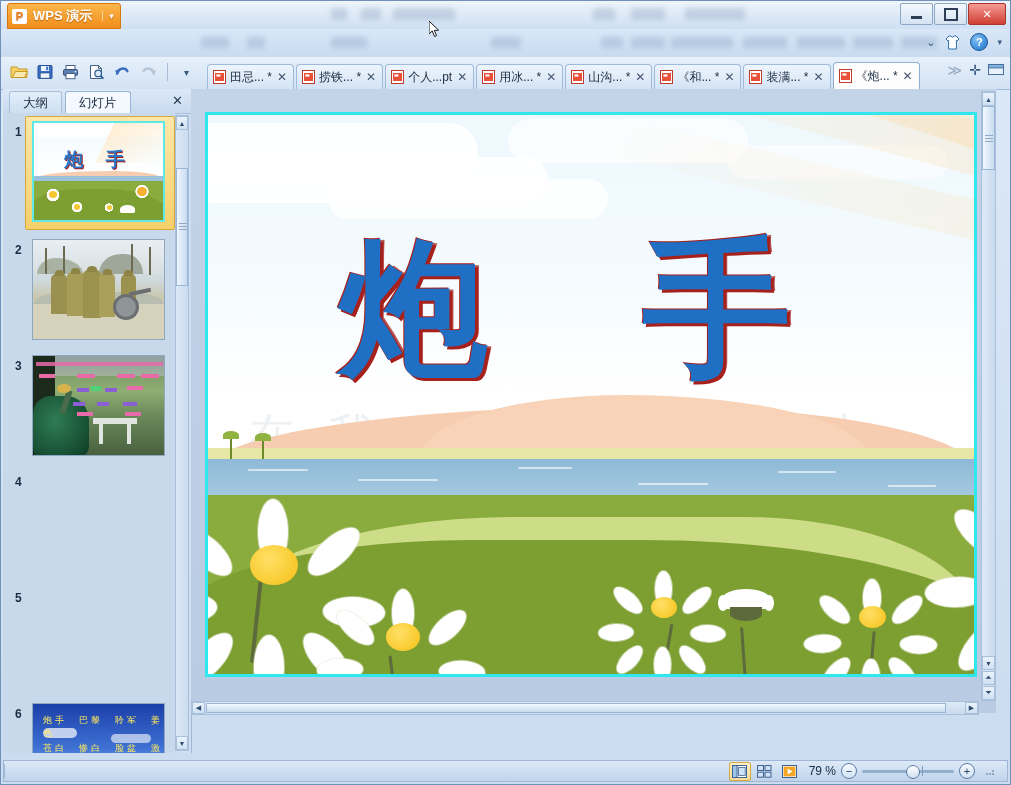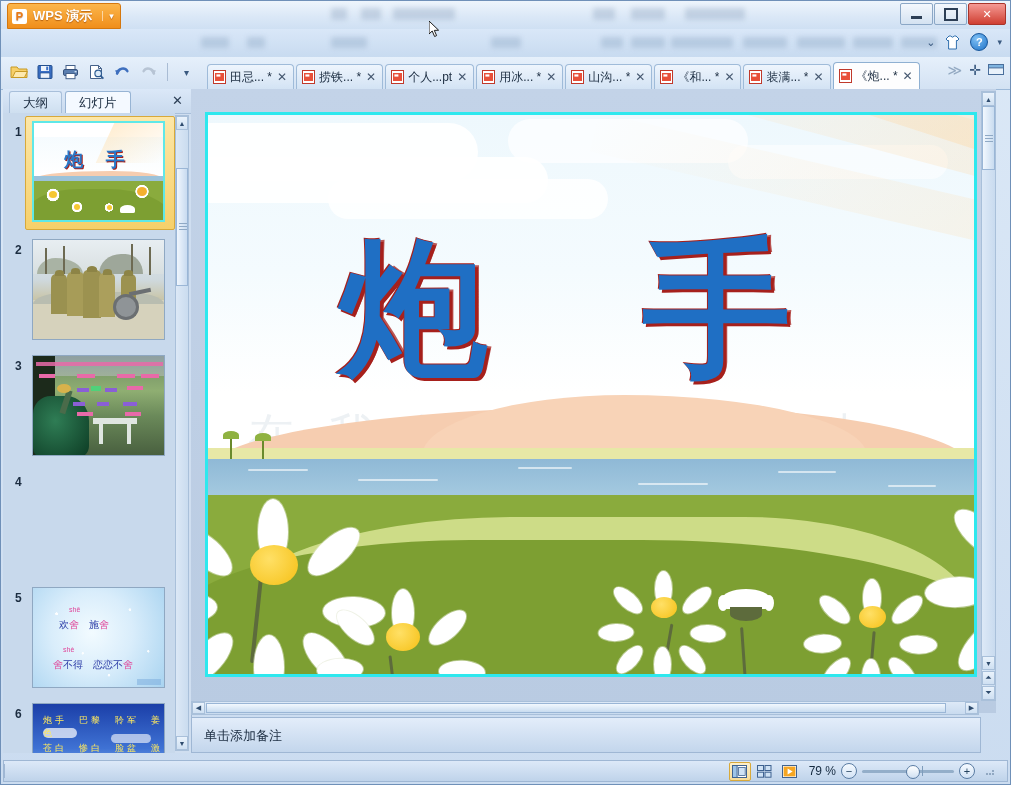--- a/index.html
+++ b/index.html
@@ -483,34 +483,20 @@
           <div style="position:absolute;left:92px;top:56px;width:16px;height:4px;background:#e86aa8;"></div>
         </div>
       </div>
 
       <div class="thumb-row" style="height:106px;margin-top:10px;">
         <div class="thumb-num">4</div>
       </div>
 
       <div class="thumb-row" style="height:106px;margin-top:10px;">
         <div class="thumb-num">5</div>
-        <div class="thumb-box">
-          <div style="position:absolute;inset:0;background:radial-gradient(circle at 45% 45%,#f2fbff 0%,#d9edfb 45%,#a8d3f0 100%);"></div>
-          <div style="position:absolute;left:0;top:0;width:100%;height:100%;background:
-              radial-gradient(circle at 18% 26%,rgba(255,255,255,.95) 1.2px,transparent 1.6px),
-              radial-gradient(circle at 38% 66%,rgba(255,255,255,.9) 1px,transparent 1.4px),
-              radial-gradient(circle at 74% 22%,rgba(255,255,255,.9) 1.2px,transparent 1.6px),
-              radial-gradient(circle at 88% 64%,rgba(255,255,255,.9) 1px,transparent 1.4px),
-              radial-gradient(circle at 58% 88%,rgba(255,255,255,.9) 1.2px,transparent 1.6px);"></div>
-          <div style="position:absolute;left:36px;top:18px;font-size:7px;color:#e0479a;">shě</div>
-          <div style="position:absolute;left:26px;top:30px;font-size:10px;color:#2f3fa8;">欢<span style="color:#e0479a;">舍</span>　施<span style="color:#e0479a;">舍</span></div>
-          <div style="position:absolute;left:30px;top:58px;font-size:7px;color:#e0479a;">shè</div>
-          <div style="position:absolute;left:20px;top:70px;font-size:10px;color:#2f3fa8;"><span style="color:#e0479a;">舍</span>不得　恋恋不<span style="color:#e0479a;">舍</span></div>
-          <div style="position:absolute;right:3px;bottom:2px;width:24px;height:6px;background:rgba(120,170,220,.5);"></div>
-        </div>
       </div>
 
       <div class="thumb-row" style="height:106px;margin-top:10px;">
         <div class="thumb-num">6</div>
         <div class="thumb-box">
           <div style="position:absolute;inset:0;background:linear-gradient(#1b3fa8 0%,#3f72d4 45%,#86b6e8 70%,#8fc05e 86%,#6fa343 100%);"></div>
           <div style="position:absolute;left:10px;top:24px;width:34px;height:10px;background:rgba(255,255,255,.7);border-radius:10px;"></div>
           <div style="position:absolute;left:78px;top:30px;width:40px;height:9px;background:rgba(255,255,255,.6);border-radius:10px;"></div>
           <div style="position:absolute;left:10px;top:10px;font-size:9px;color:#ffe95e;letter-spacing:3px;">炮手　巴黎　聆军　姜色</div>
           <div style="position:absolute;left:10px;top:38px;font-size:9px;color:#ffe95e;letter-spacing:3px;">苍白　惨白　脸盆　激烈</div>
@@ -652,23 +638,20 @@
         <span style="font-size:8px;">⏷</span>
       </div>
   </div>
 
   <div class="stage-hscroll">
     <div class="hs-arrow" style="left:0;">◀</div>
     <div class="hs-thumb"></div>
     <div class="hs-arrow" style="right:0;">▶</div>
   </div>
 
-  <div class="notes">
-    <div class="notes-text">单击添加备注</div>
-  </div>
 
   <div class="statusbar">
     <div class="sb-sep"></div>
 
     <div class="view-btns">
       <div class="vb active">
         <svg width="15" height="13" viewBox="0 0 15 13">
             <rect x="0.5" y="0.5" width="14" height="12" fill="#fff" stroke="#3f6391"></rect>
             <rect x="0.5" y="0.5" width="4.6" height="12" fill="#9ec4e8" stroke="#3f6391"></rect>
             <rect x="6.6" y="2.4" width="6.6" height="8" fill="#cfe2f5" stroke="#3f6391" stroke-width=".8"></rect>

